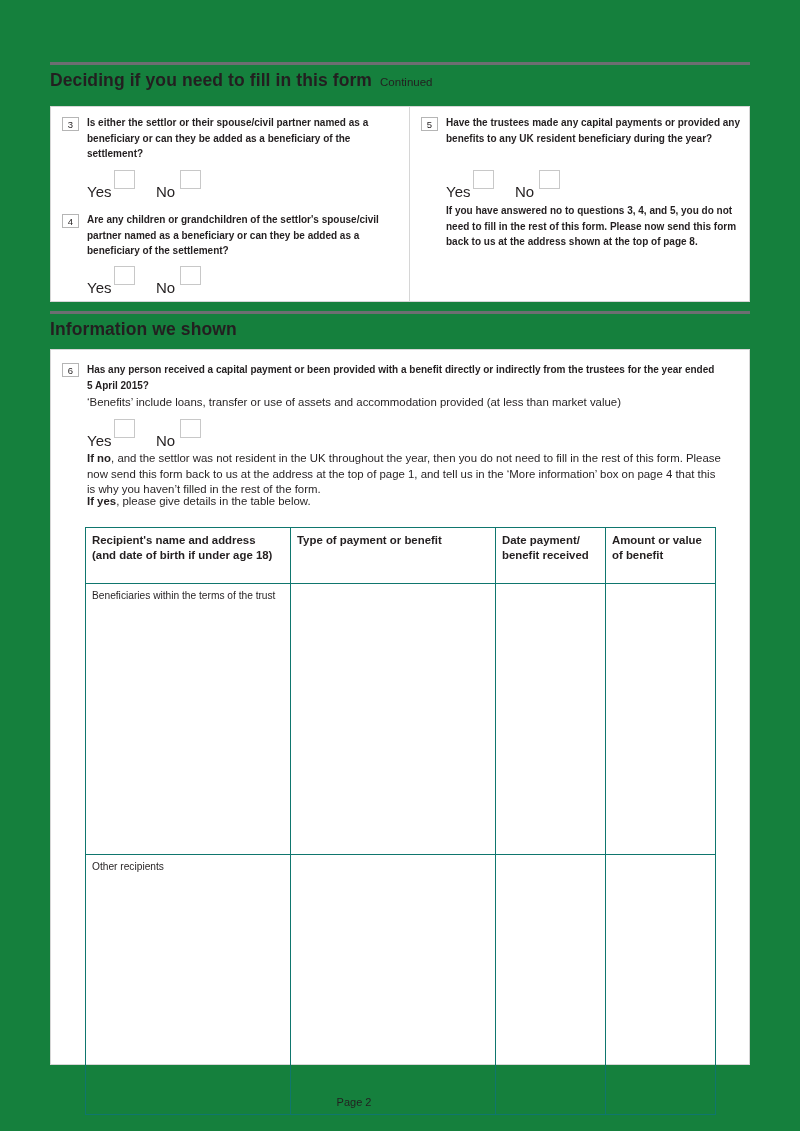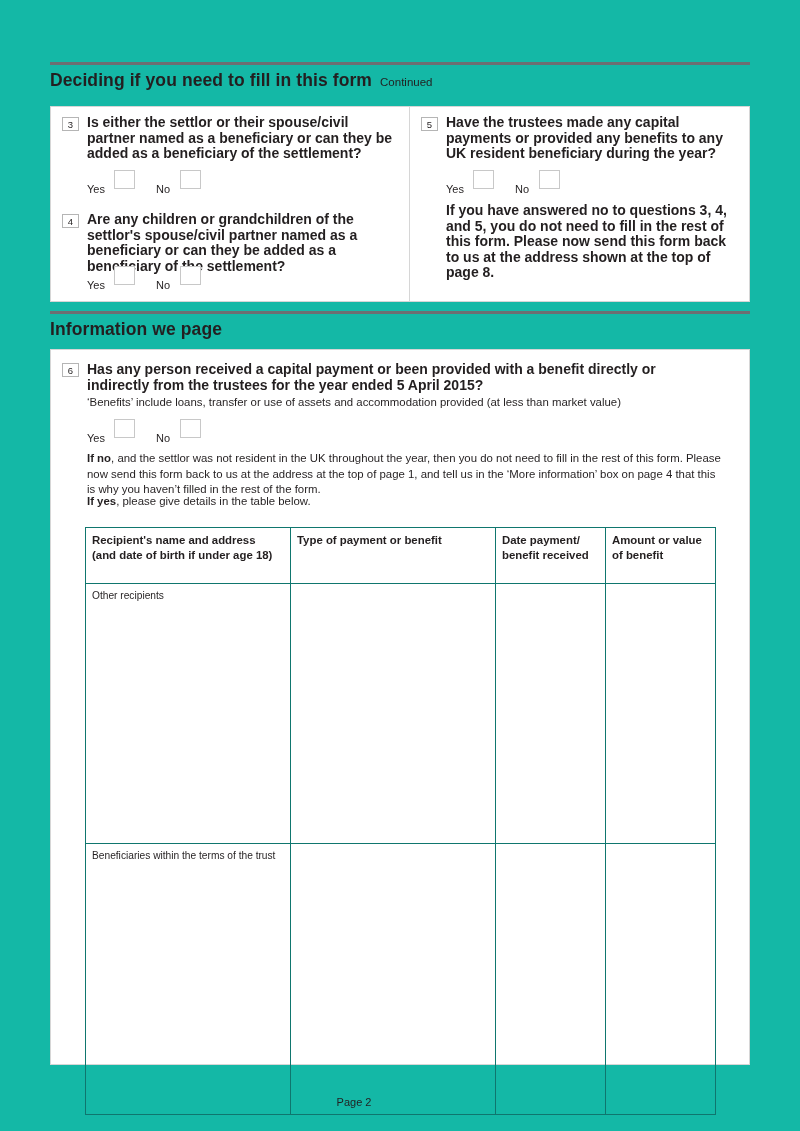--- a/index.html
+++ b/index.html
@@ -12,21 +12,21 @@
     height: 1131px;
     font-family: "Liberation Sans", sans-serif;
     color: #231f20;
     position: relative;
   }
   .page {
     position: absolute;
     left: 0; top: 0;
     width: 800px;
     height: 1131px;
-    background: #14b8a6;
+    background: #15803d;
   }
 
   
   .section {
     position: absolute;
     left: 50px;
     width: 700px;
   }
   .section-rule {
     border-top: 3px solid #6d6e71;
@@ -64,38 +64,38 @@
     background: #fff;
     font-size: 9.5px;
     line-height: 14px;
     text-align: center;
     color: #231f20;
     box-sizing: border-box;
   }
 
   .qtext {
     position: absolute;
-    font-size: 14px;
+    font-size: 10px;
     line-height: 15.6px;
     font-weight: bold;
     color: #231f20;
   }
 
   .para {
     position: absolute;
     font-size: 11.4px;
     line-height: 15.6px;
     color: #231f20;
   }
   .para b { font-weight: bold; }
 
   
   .yn {
     position: absolute;
-    font-size: 11px;
+    font-size: 15px;
     color: #231f20;
   }
   .checkbox {
     position: absolute;
     width: 21px;
     height: 19px;
     border: 1px solid #c8c8c8;
     background: #fff;
     box-sizing: border-box;
   }
@@ -172,21 +172,21 @@
     <div class="yn" style="left:36px; top:76px;">Yes</div>
     <div class="checkbox" style="left:63px; top:63px;"></div>
     <div class="yn" style="left:105px; top:76px;">No</div>
     <div class="checkbox" style="left:129px; top:63px;"></div>
 
     <div class="qtext" style="left:36px; top:96px; width:296px;">If you have answered no to questions 3, 4, and 5, you do not need to fill in the rest of this form. Please now send this form back to us at the address shown at the top of page 8.</div>
   </div>
 
   <div class="section" style="top:311px;">
     <div class="section-rule"></div>
-    <div class="section-title">Information we page</div>
+    <div class="section-title">Information we shown</div>
   </div>
 
   <div class="panel" style="left:50px; top:349px; width:700px; height:716px;">
     <div class="qnum" style="left:11px; top:13px;">6</div>
     <div class="qtext" style="left:36px; top:12px; width:630px;">Has any person received a capital payment or been provided with a benefit directly or indirectly from the trustees for the year ended 5 April 2015?</div>
     <div class="para" style="left:36px; top:45px; width:640px;">‘Benefits’ include loans, transfer or use of assets and accommodation provided (at less than market value)</div>
 
     <div class="yn" style="left:36px; top:82px;">Yes</div>
     <div class="checkbox" style="left:63px; top:69px;"></div>
     <div class="yn" style="left:105px; top:82px;">No</div>
@@ -217,27 +217,27 @@
             <span>benefit received</span>
           </th>
           <th>
             <span>Amount or value</span><br>
             <span>of benefit</span>
           </th>
         </tr>
       </thead>
       <tbody>
         <tr>
-          <td class="cell-label" style="height:234px;">Other recipients</td>
+          <td class="cell-label" style="height:245px;">Beneficiaries within the terms of the trust</td>
           <td></td>
           <td></td>
           <td></td>
         </tr>
         <tr>
-          <td class="cell-label" style="height:245px;">Beneficiaries within the terms of the trust</td>
+          <td class="cell-label" style="height:234px;">Other recipients</td>
           <td></td>
           <td></td>
           <td></td>
         </tr>
       </tbody>
     </table>
   </div>
 
   <div class="footer">Page 2</div>
 

